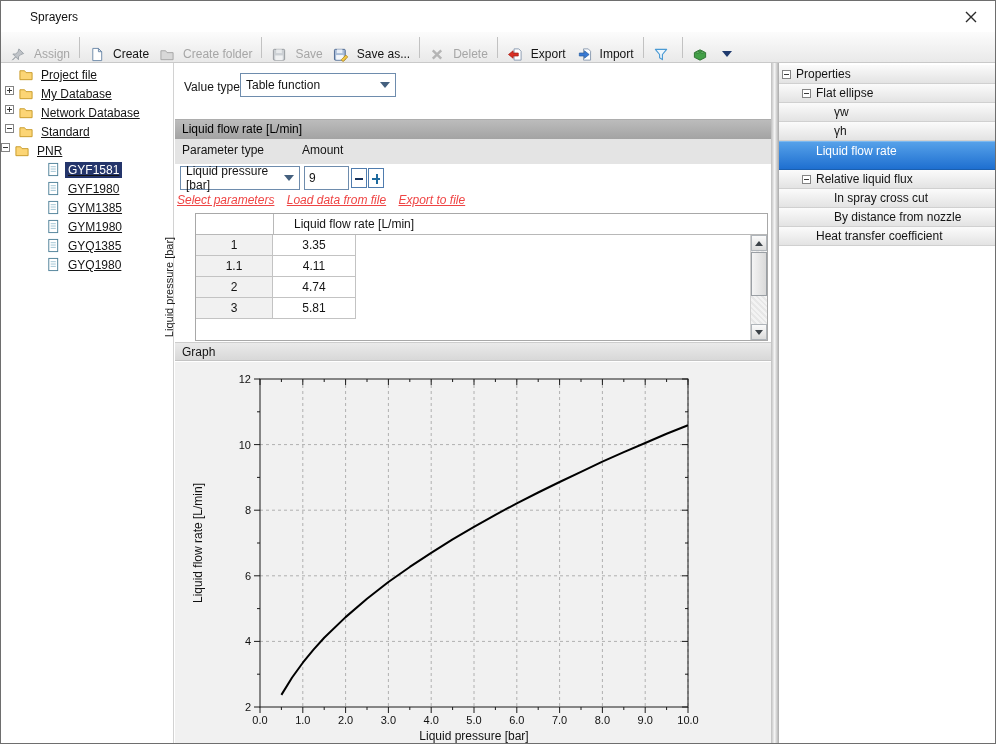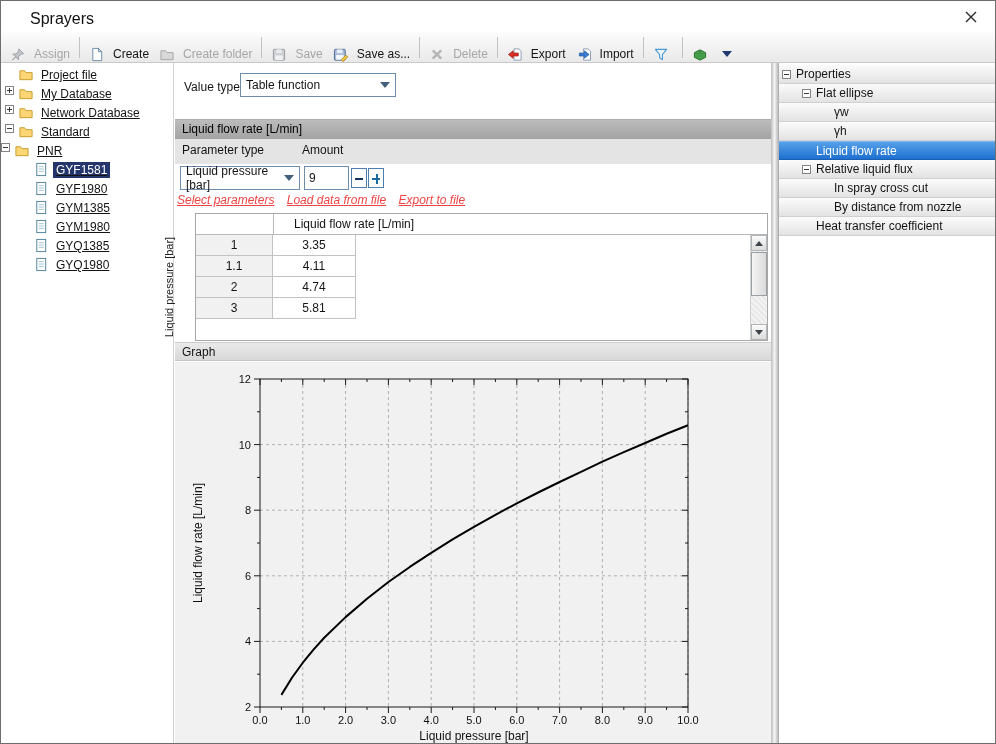--- a/index.html
+++ b/index.html
@@ -1,35 +1,35 @@
 <!DOCTYPE html>
 <html><head>
 <meta charset="utf-8">
 <style>
   html,body{margin:0;padding:0;background:#cfcfcf;}
   *{box-sizing:border-box;}
   .window{position:relative;width:996px;height:744px;background:#fff;border:1px solid #6e6e6e;
     font-family:"Liberation Sans",sans-serif;font-size:12px;color:#141414;overflow:hidden;}
   
   .titlebar{position:absolute;left:0;top:0;right:0;height:31px;background:#fff;}
-  .title{position:absolute;left:29px;top:9px;font-size:16px;color:#111;}
+  .title{position:absolute;left:29px;top:9px;font-size:12px;color:#111;}
   .close-btn{position:absolute;right:8px;top:3px;width:32px;height:25px;display:flex;align-items:center;justify-content:center;cursor:pointer;}
   
   .toolbar{position:absolute;left:0;top:31px;right:0;height:31px;background:linear-gradient(#fcfcfc,#e9e9e9);
     border-bottom:1px solid #c9c9c9;display:flex;align-items:center;padding:0 4px;}
   .tbtn{display:flex;align-items:center;gap:4px;padding:3px 5px;white-space:nowrap;cursor:pointer;margin-top:14px;}
   .tbtn.disabled{color:#a6a6a6;cursor:default;}
   .tsep{width:1px;height:21px;background:#c2c2c2;margin:0 4px;}
   .caret{width:0;height:0;border-left:5px solid transparent;border-right:5px solid transparent;border-top:6px solid #1f3a6e;margin-left:6px;}
   
   .treepanel{position:absolute;left:0;top:62px;width:173px;bottom:0;background:#fff;border-right:1px solid #d2d2d2;padding-top:4px;}
   .trw{height:19px;display:flex;align-items:flex-start;cursor:pointer;text-decoration:underline;}
   .trw.lvl0{padding-left:4px;}
   .trw.lvl1{}
-  .trw.lvl2{padding-left:32px;}
+  .trw.lvl2{padding-left:44px;}
   .exp{position:relative;width:9px;height:9px;border:1px solid #848484;background:#fff;margin-right:4px;flex:0 0 9px;}
   .exp::before{content:"";position:absolute;left:1px;right:1px;top:3px;height:1px;background:#3a3a3a;}
   .exp.plus::after{content:"";position:absolute;top:1px;bottom:1px;left:3px;width:1px;background:#3a3a3a;}
   .exp.none{visibility:hidden;}
   .ticon{width:16px;height:15px;margin-right:4px;flex:0 0 16px;}
   .tlbl{padding:1px 3px;white-space:nowrap;}
   .tlbl.sel{background:#24356b;color:#fff;}
   
   .center{position:absolute;left:174px;top:62px;width:596px;bottom:0;background:#fff;}
   .vt-label{position:absolute;left:9px;top:13px;height:22px;line-height:22px;}
@@ -80,21 +80,21 @@
   
   .splitter{position:absolute;left:770px;width:8px;top:62px;bottom:0;
     background:linear-gradient(90deg,#bdbdbd,#f5f5f5 45%,#a9a9a9);cursor:col-resize;}
   .props{position:absolute;left:778px;right:0;top:62px;bottom:0;background:#fff;padding-top:2px;}
   .prow{position:relative;height:19px;background:linear-gradient(#fbfbfb,#e3e3e3);border-bottom:1px solid #d0d0d0;
     line-height:18px;cursor:pointer;}
   .prow .plbl{position:absolute;top:0;}
   .p0 .plbl{left:17px;} .p1 .plbl{left:37px;} .p2 .plbl{left:55px;}
   .prow .exp{position:absolute;top:5px;margin:0;}
   .p0 .exp{left:3px;} .p1 .exp{left:23px;}
-  .prow.selected{background:linear-gradient(#56a1e9,#1e6fd0);border-bottom-color:#1a5fb0;border-top:1px solid #7db9f0;color:#fff;height:19px;}
+  .prow.selected{background:linear-gradient(#56a1e9,#1e6fd0);border-bottom-color:#1a5fb0;border-top:1px solid #7db9f0;color:#fff;height:29px;}
 </style>
 </head>
 <body>
 
 <div class="window">
 
   <div class="titlebar">
     <span class="title">Sprayers</span>
     <span class="close-btn">
       <svg width="14" height="14" viewBox="0 0 14 14">

